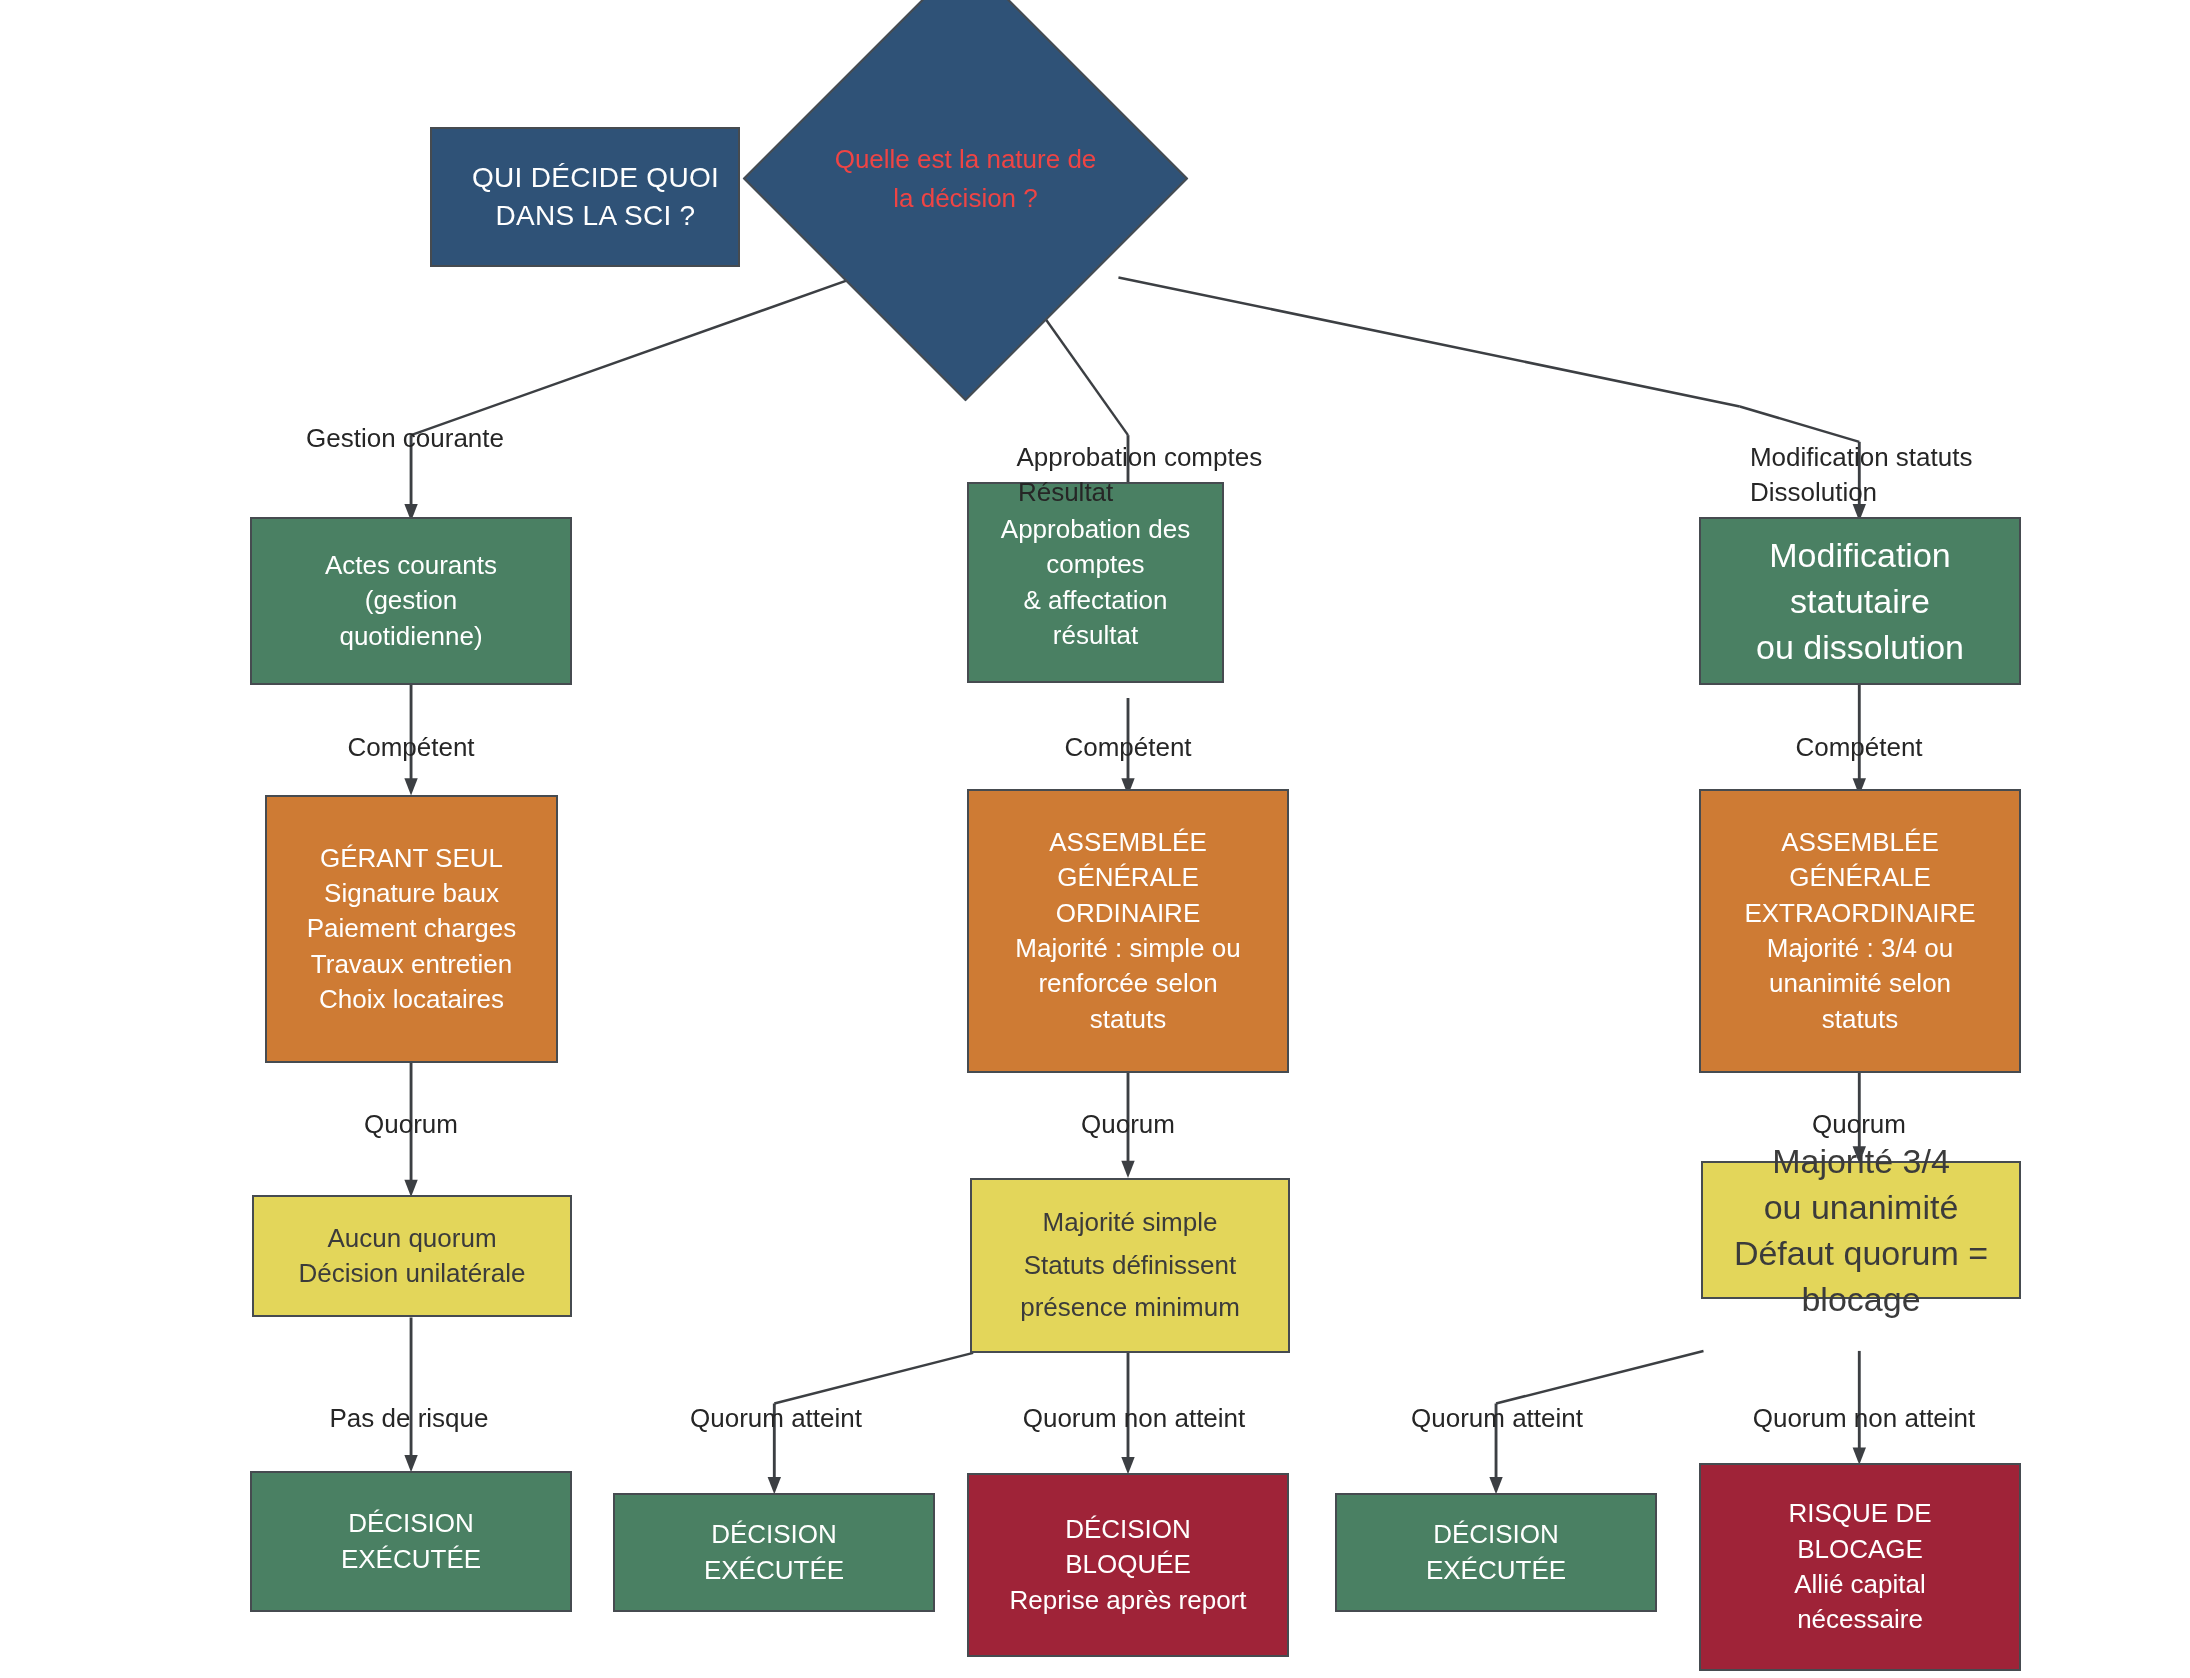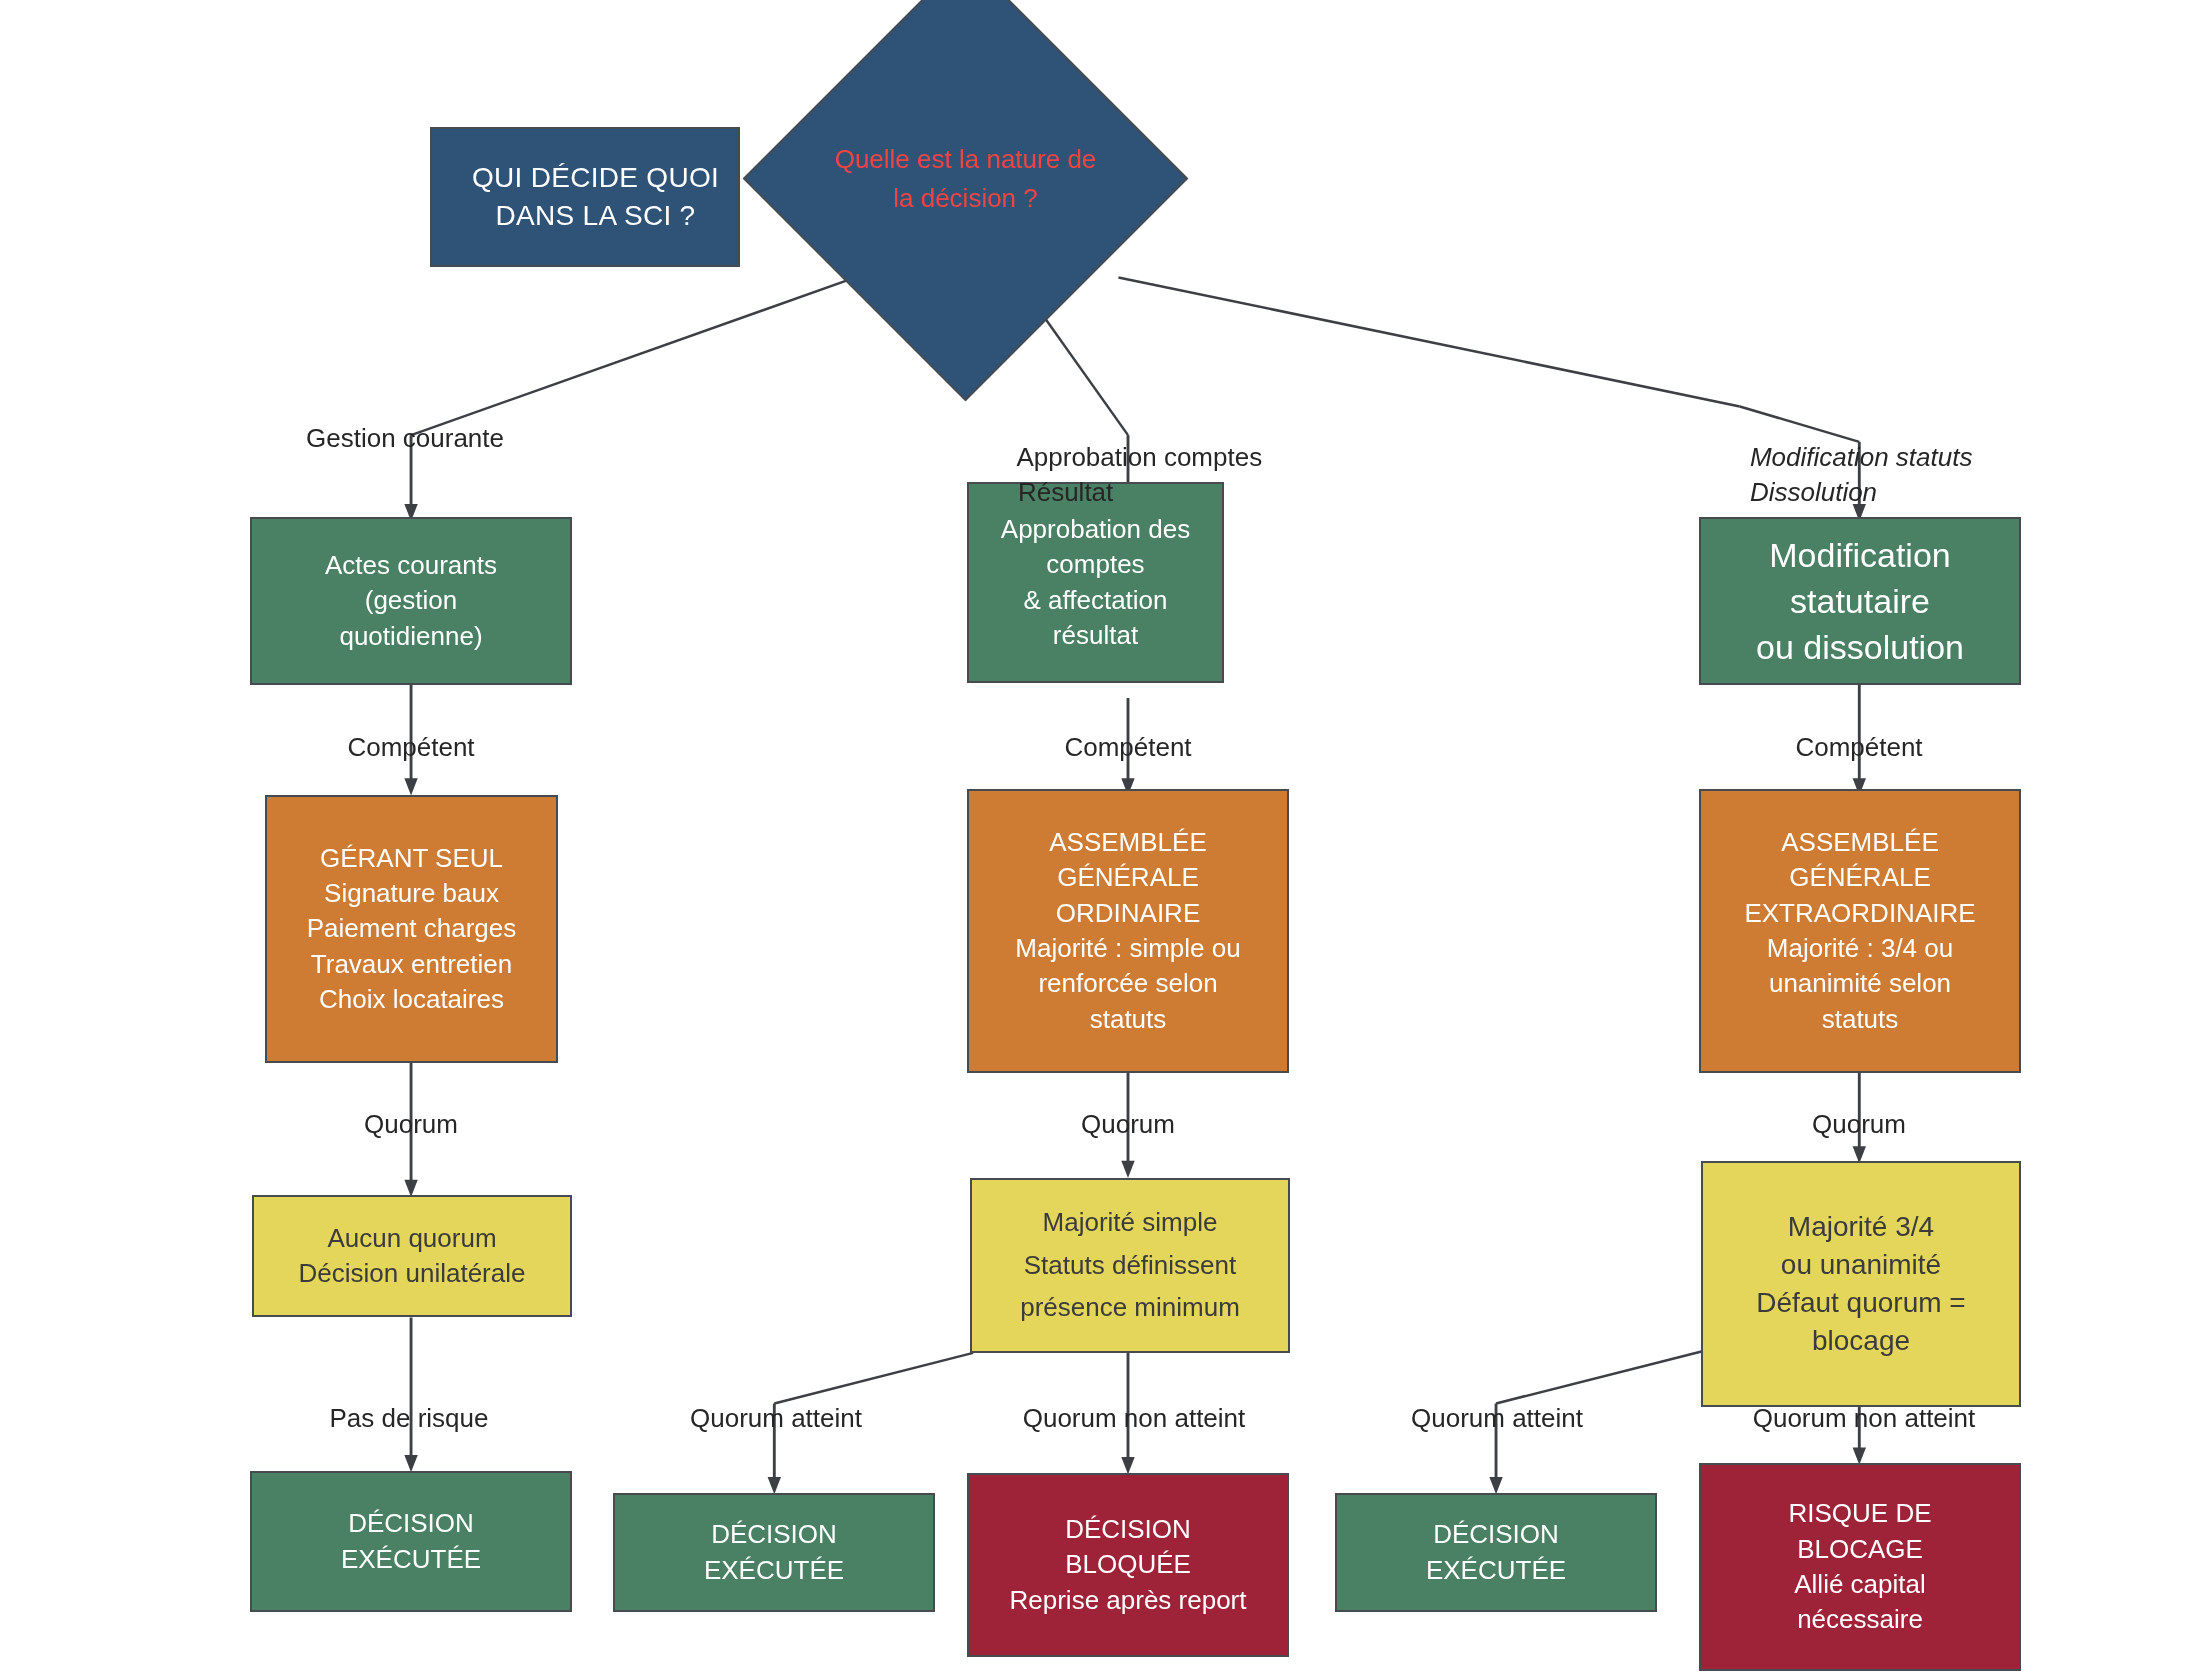--- a/index.html
+++ b/index.html
@@ -124,21 +124,21 @@
     </span>
   </div>
 
   <div class="edgelabel el-c" style="left:405px;top:421px;font-size:26px;">Gestion courante</div>
 
   <div class="edgelabel el-l" style="left:989px;top:406px;font-size:26px;">
     <span class="ln">Approbation comptes</span>
     <span class="ln">Résultat</span>
   </div>
 
-  <div class="edgelabel el-l" style="left:1721px;top:406px;font-size:26px;font-style:italic;">
+  <div class="edgelabel el-l" style="left:1721px;top:406px;font-size:26px;">
     <span class="ln">Modification statuts</span>
     <span class="ln">Dissolution</span>
   </div>
 
   <div class="node green" style="left:250px;top:517px;width:322px;height:168px;font-size:26px;">
     <span class="ln">Actes courants</span>
     <span class="ln">(gestion</span>
     <span class="ln">quotidienne)</span>
   </div>
 
@@ -193,21 +193,21 @@
     <span class="ln">Aucun quorum</span>
     <span class="ln">Décision unilatérale</span>
   </div>
 
   <div class="node yellow" style="left:970px;top:1178px;width:320px;height:175px;font-size:26px;gap:7px;">
     <span class="ln">Majorité simple</span>
     <span class="ln">Statuts définissent</span>
     <span class="ln">présence minimum</span>
   </div>
 
-  <div class="node yellow" style="left:1701px;top:1161px;width:320px;height:246px;font-size:28px;">
+  <div class="node yellow" style="left:1701px;top:1161px;width:320px;height:138px;font-size:34px;">
     <span class="ln">Majorité 3/4</span>
     <span class="ln">ou unanimité</span>
     <span class="ln">Défaut quorum =</span>
     <span class="ln">blocage</span>
   </div>
 
   <div class="edgelabel el-c" style="left:409px;top:1401px;font-size:26px;">Pas de risque</div>
   <div class="edgelabel el-c" style="left:776px;top:1401px;font-size:26px;">Quorum atteint</div>
   <div class="edgelabel el-c" style="left:1134px;top:1401px;font-size:26px;">Quorum non atteint</div>
   <div class="edgelabel el-c" style="left:1497px;top:1401px;font-size:26px;">Quorum atteint</div>

